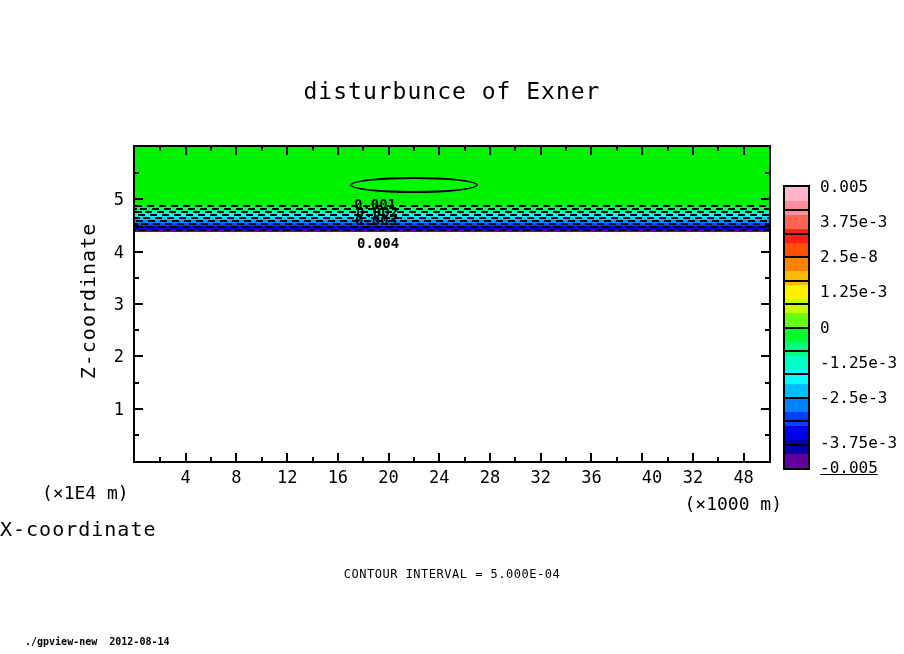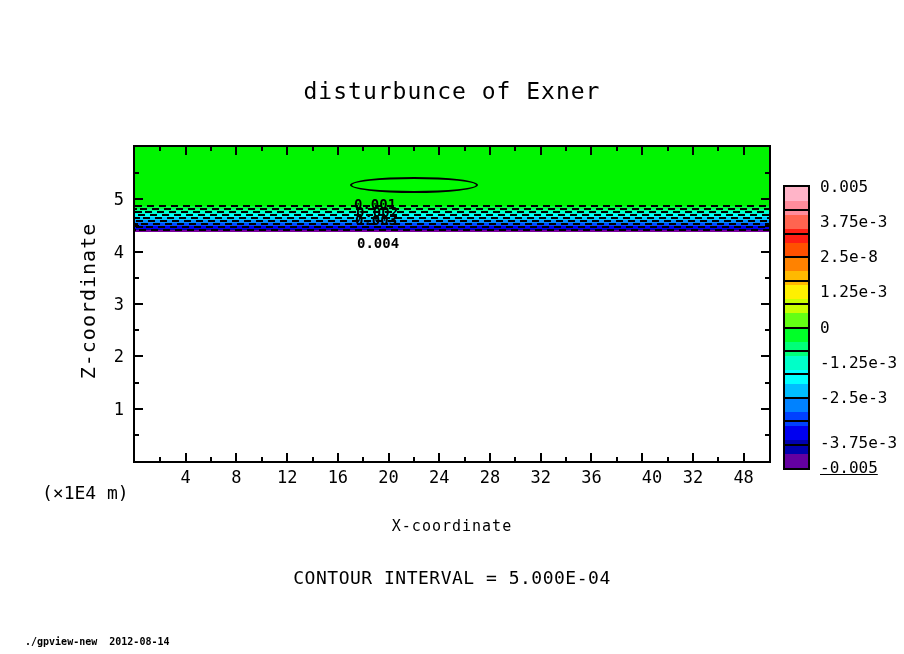--- a/index.html
+++ b/index.html
@@ -21,26 +21,26 @@
   .dash-line{position:absolute;left:0;width:100%;height:2px;
     background:repeating-linear-gradient(90deg,#000 0 7px,transparent 7px 12px);}
   .ellipse{position:absolute;left:215px;top:30px;width:128px;height:16px;
     border:2px solid #000;border-radius:50%;background:#00fb00;box-sizing:border-box;}
   .clabel{position:absolute;font-size:14px;font-weight:bold;line-height:12px;white-space:pre;}
   .tick{position:absolute;background:#000;}
   .xtick-label{position:absolute;top:467px;width:40px;text-align:center;font-size:17px;}
   .ztick-label{position:absolute;left:94px;width:30px;text-align:right;font-size:17px;height:20px;line-height:20px;}
   .yunit{position:absolute;left:42px;top:482px;font-size:18px;white-space:pre;}
   .xunit{position:absolute;left:620px;top:493px;width:162px;text-align:right;font-size:18px;white-space:pre;}
-  .xlabel{position:absolute;left:0;top:517px;width:904px;text-align:center;font-size:15px;letter-spacing:1px;}
+  .xlabel{position:absolute;left:0;top:517px;width:904px;text-align:left;font-size:20px;letter-spacing:1px;}
   .ylabel-wrap{position:absolute;left:88px;top:301px;width:0;height:0;}
   .ylabel-wrap span{position:absolute;transform:translate(-50%,-50%) rotate(-90deg);
     font-size:20px;letter-spacing:1px;white-space:pre;display:block;}
   .contour-note{position:absolute;left:0;top:567px;width:904px;text-align:center;
-    font-size:18px;letter-spacing:0.5px;white-space:pre;}
+    font-size:12px;letter-spacing:0.5px;white-space:pre;}
   .time-note{position:absolute;left:607px;top:593px;width:200px;text-align:center;font-size:16px;white-space:pre;}
   .colorbar{position:absolute;left:783px;top:185px;width:27px;height:285px;
     border:2px solid #000;box-sizing:border-box;
     background:linear-gradient(180deg,
       #ffb4c8 0 5%, #ff8c9b 5% 10%, #ff6450 10% 15%, #ff1e14 15% 20%,
       #ff5000 20% 25%, #ff8200 25% 30%, #ffb900 30% 35%, #fff000 35% 40%,
       #c8ff00 40% 45%, #64ff14 45% 50%, #00ff28 50% 55%, #00ff78 55% 60%,
       #00ffc8 60% 65%, #00ffff 65% 70%, #00beff 70% 75%, #0082ff 75% 80%,
       #0041ff 80% 85%, #0000f0 85% 90%, #0000af 90% 95%, #6400a0 95% 100%);}
   .cbar-sep{position:absolute;left:0;width:100%;height:2px;background:#000;}
@@ -169,20 +169,21 @@
     </div>
   <div id="zticklabels">
       <div class="ztick-label" style="top: 398.667px;">1</div>
       <div class="ztick-label" style="top: 346.333px;">2</div>
       <div class="ztick-label" style="top: 294px;">3</div>
       <div class="ztick-label" style="top: 241.667px;">4</div>
       <div class="ztick-label" style="top: 189.333px;">5</div>
     </div>
 
   <div class="yunit">(×1E4 m)</div>
+  <div class="xunit">(×1000 m)</div>
   <div class="xlabel">X-coordinate</div>
 
   <div class="contour-note">CONTOUR INTERVAL = 5.000E-04</div>
 
   <div class="colorbar" id="colorbar">
       <div class="cbar-sep" style="top: 22.4167px;"></div>
       <div class="cbar-sep" style="top: 45.8333px;"></div>
       <div class="cbar-sep" style="top: 69.25px;"></div>
       <div class="cbar-sep" style="top: 92.6667px;"></div>
       <div class="cbar-sep" style="top: 116.083px;"></div>

